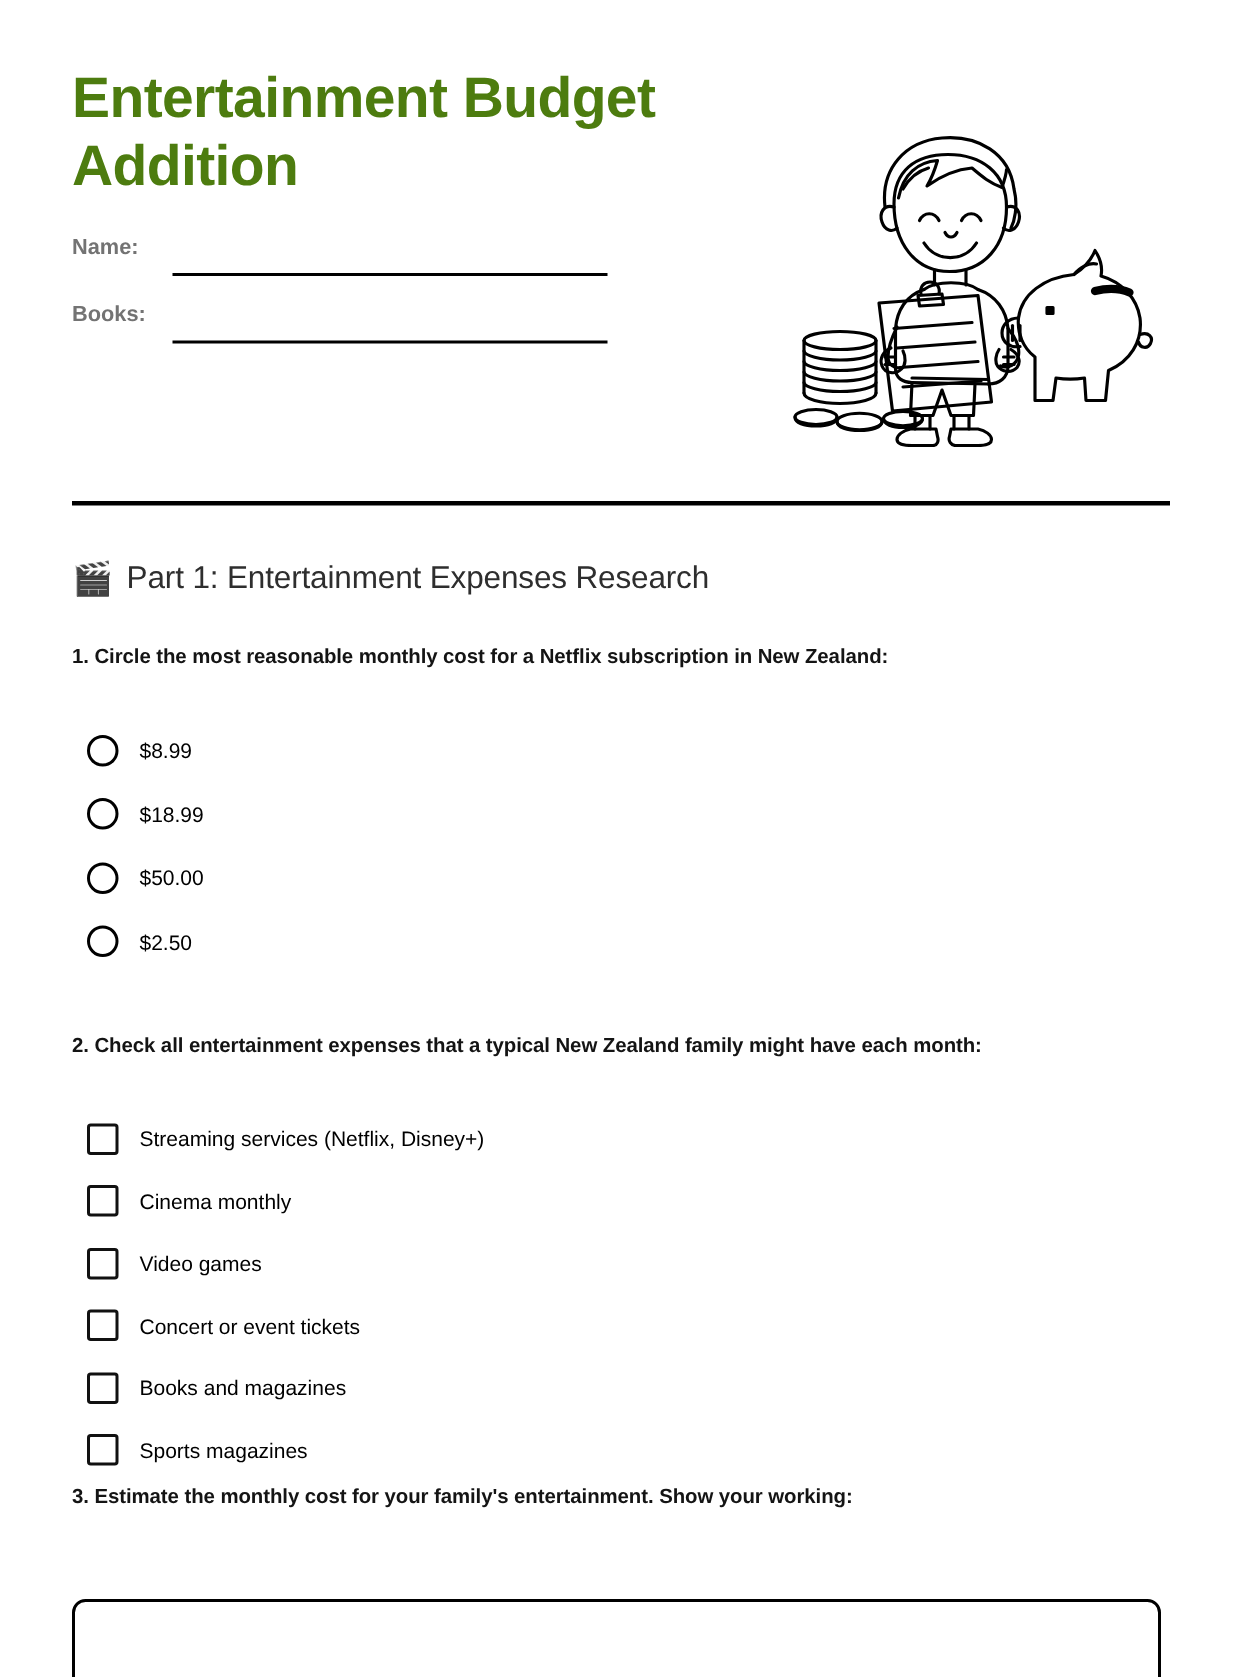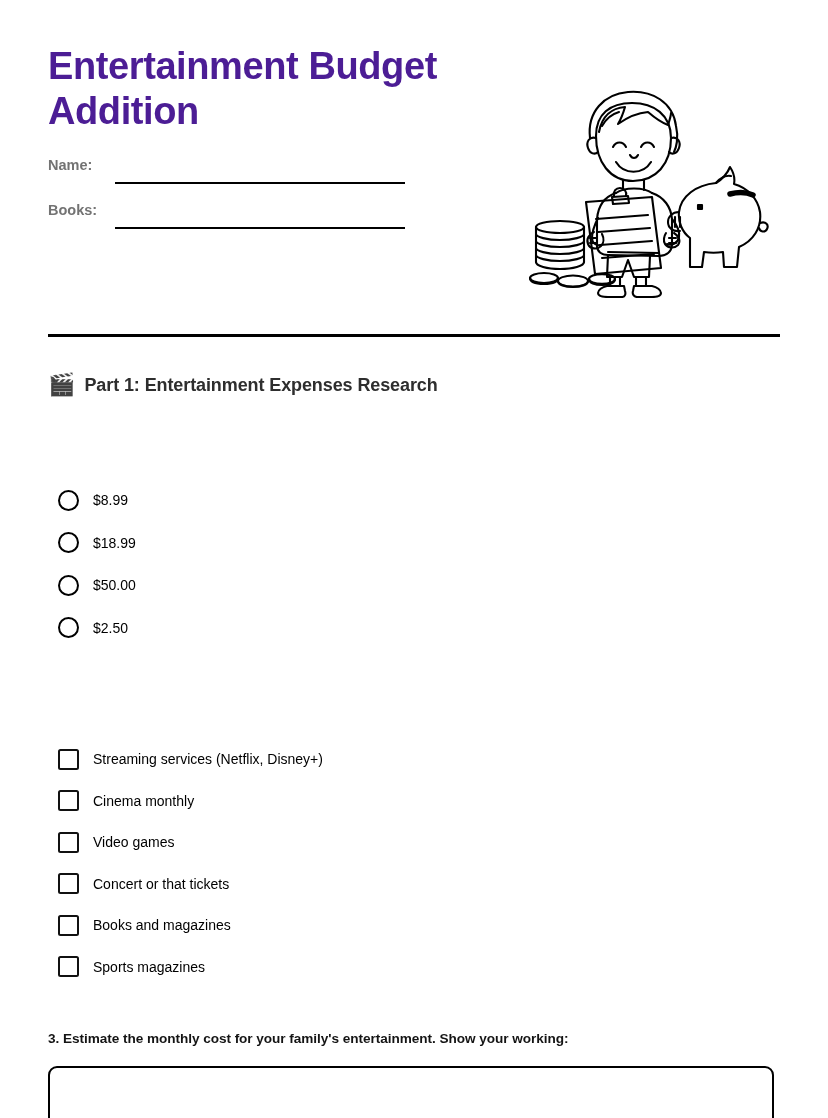--- a/index.html
+++ b/index.html
@@ -27,21 +27,21 @@
   
   .worksheet-title {
     position: absolute;
     left: 48px;
     top: 44px;
     width: 470px;
     font-size: 38px;
     font-weight: bold;
     line-height: 1.18;
     letter-spacing: -0.4px;
-    color: #4c1d95;
+    color: #4d7c0f;
     margin: 0;
   }
 
   .field-row {
     position: absolute;
     left: 48px;
     height: 26px;
   }
   .field-row.name { top: 157px; }
   .field-row.date { top: 202px; }
@@ -92,39 +92,39 @@
     align-items: center;
     gap: 9px;
     white-space: nowrap;
   }
   .section-emoji {
     font-size: 22px;
     line-height: 1;
     filter: grayscale(1);
   }
   .section-title {
-    font-size: 18px;
-    font-weight: bold;
+    font-size: 21px;
+    font-weight: normal;
     color: #2e2e2e;
     letter-spacing: -0.1px;
   }
 
   
   .question-text {
     position: absolute;
     left: 48px;
     font-size: 13.6px;
     font-weight: bold;
     color: #141414;
     white-space: nowrap;
     letter-spacing: -0.05px;
   }
   .q1-text { top: 430px; }
   .q2-text { top: 689px; }
-  .q3-text { top: 1031px; }
+  .q3-text { top: 990px; }
 
   
   .option-list { position: absolute; left: 0; }
   .radio-list { top: 489px; }
   .check-list { top: 748px; }
 
   .option-row {
     position: relative;
     display: flex;
     align-items: center;
@@ -286,57 +286,59 @@
     </svg>
   </div>
 
   <div class="divider"></div>
 
   <div class="section-header">
     <span class="section-emoji">🎬</span>
     <span class="section-title">Part 1: Entertainment Expenses Research</span>
   </div>
 
+  <div class="question-text q1-text">1. Circle the most reasonable monthly cost for a Netflix subscription in New Zealand:</div>
 
   <div class="option-list radio-list">
     <div class="option-row">
       <span class="radio-mark"></span>
       <span class="option-label">$8.99</span>
     </div>
     <div class="option-row">
       <span class="radio-mark"></span>
       <span class="option-label">$18.99</span>
     </div>
     <div class="option-row">
       <span class="radio-mark"></span>
       <span class="option-label">$50.00</span>
     </div>
     <div class="option-row">
       <span class="radio-mark"></span>
       <span class="option-label">$2.50</span>
     </div>
   </div>
 
+  <div class="question-text q2-text">2. Check all entertainment expenses that a typical New Zealand family might have each month:</div>
 
   <div class="option-list check-list">
     <div class="option-row">
       <span class="check-mark"></span>
       <span class="option-label">Streaming services (Netflix, Disney+)</span>
     </div>
     <div class="option-row">
       <span class="check-mark"></span>
       <span class="option-label">Cinema monthly</span>
     </div>
     <div class="option-row">
       <span class="check-mark"></span>
       <span class="option-label">Video games</span>
     </div>
     <div class="option-row">
       <span class="check-mark"></span>
-      <span class="option-label">Concert or that tickets</span>
+      <span class="option-label">Concert or event tickets</span>
     </div>
     <div class="option-row">
       <span class="check-mark"></span>
       <span class="option-label">Books and magazines</span>
     </div>
     <div class="option-row">
       <span class="check-mark"></span>
       <span class="option-label">Sports magazines</span>
     </div>
   </div>

